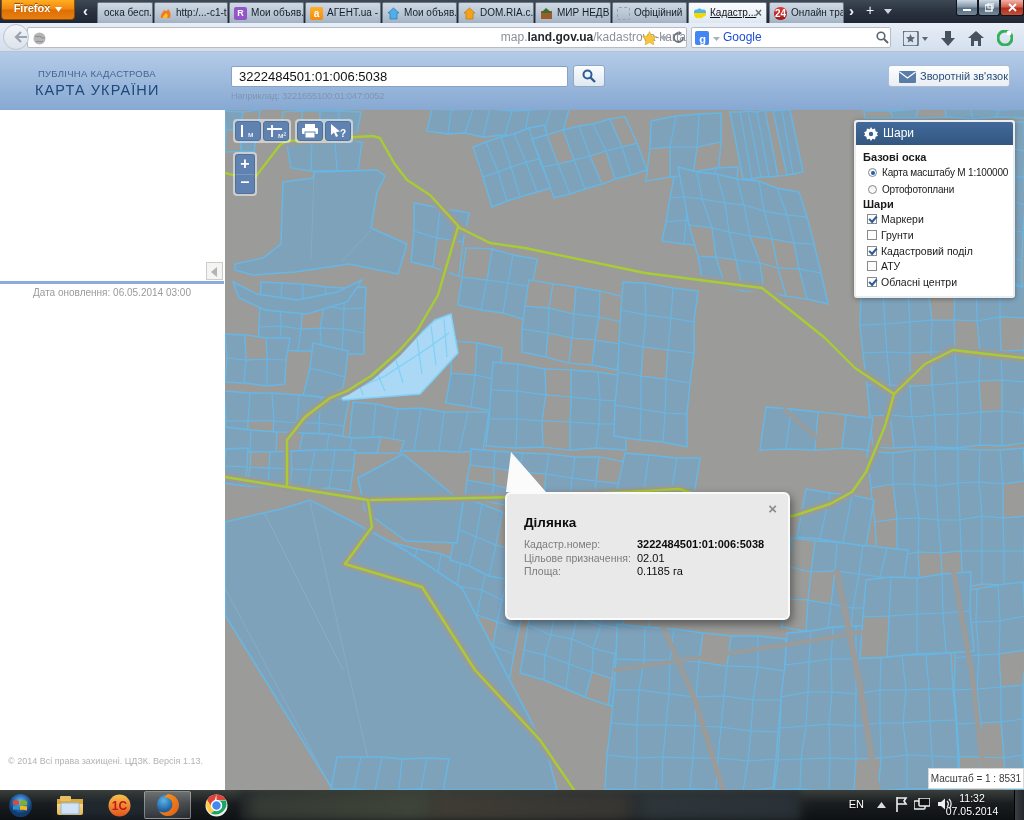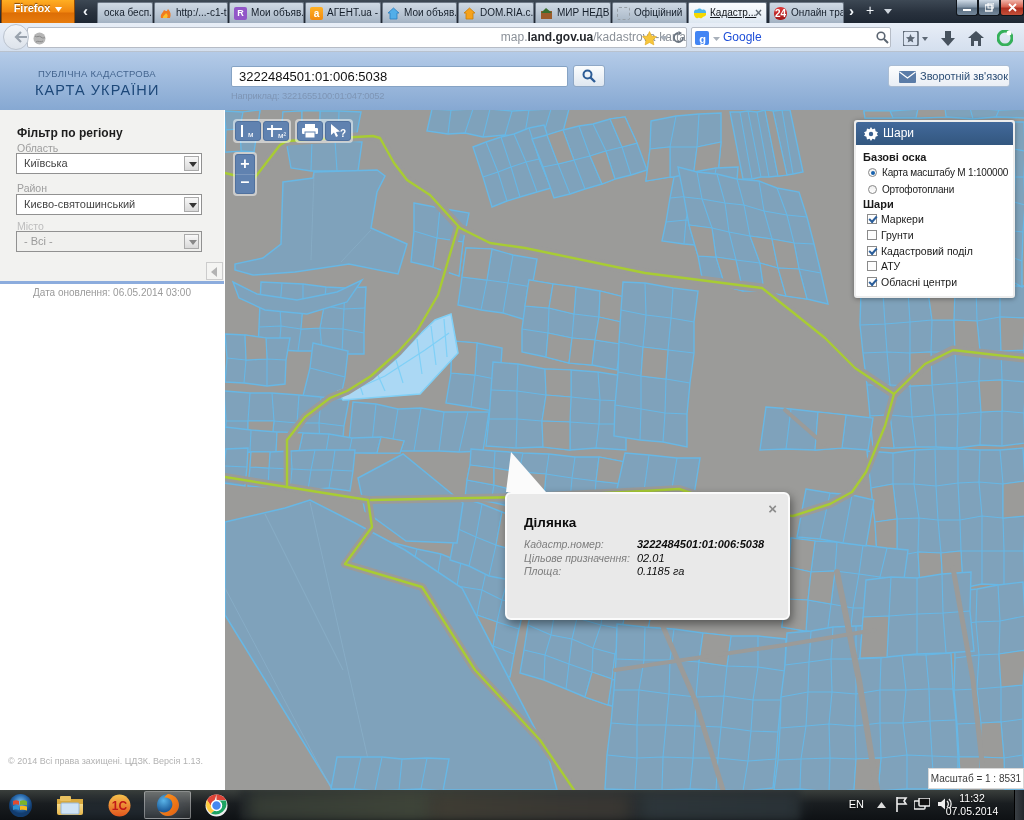--- a/index.html
+++ b/index.html
@@ -1,21 +1,21 @@
 <!DOCTYPE html>
 <html><head>
 <meta charset="utf-8">
 <style>
 * { margin:0; padding:0; box-sizing:border-box; }
 html,body { width:1024px; height:820px; overflow:hidden; font-family:"Liberation Sans", sans-serif; }
 #page { position:relative; width:1024px; height:820px; background:#fff; }
 
 
 #tabbar { position:absolute; left:0; top:0; width:1024px; height:23px; background:linear-gradient(#3d4854,#28313d 55%,#1e2733); }
-#ffbtn { position:absolute; left:1px; top:0; width:74px; height:26px; background:linear-gradient(#ffae22,#f1860f 48%,#dd6e06 52%,#e87f10); border:1px solid #8f4a06; border-top:none; border-radius:0 0 4px 4px; color:#fff; font-weight:bold; font-size:11px; text-align:center; line-height:16px; text-shadow:0 -1px 1px #7a3f05; }
+#ffbtn { position:absolute; left:1px; top:0; width:74px; height:20px; background:linear-gradient(#ffae22,#f1860f 48%,#dd6e06 52%,#e87f10); border:1px solid #8f4a06; border-top:none; border-radius:0 0 4px 4px; color:#fff; font-weight:bold; font-size:11px; text-align:center; line-height:16px; text-shadow:0 -1px 1px #7a3f05; }
 .tab { position:absolute; top:2px; height:21px; background:linear-gradient(#cfd9e4,#aebccb 80%,#a2b1c2); border:1px solid #6e7987; border-bottom:none; border-radius:2px 2px 0 0; font-size:10px; color:#141e2a; line-height:20px; white-space:nowrap; overflow:hidden; padding-left:21px; }
 .tab .fav { position:absolute; left:4px; top:4px; width:13px; height:13px; border-radius:2px; }
 .tab.active { background:linear-gradient(#fafcfe,#edf2f8 55%,#dde7f1); color:#10141a; z-index:5;text-decoration:underline; }
 .tab .cl { position:absolute; right:4px; top:0px; color:#5c656f; font-size:12px; font-weight:bold; line-height:20px; }
 .tsc { position:absolute; color:#f2f6fa; font-size:15px; font-weight:bold; top:2px; }
 .wb { position:absolute; top:0; height:16px; border:1px solid #10151b; border-top:none; border-radius:0 0 3px 3px; background:linear-gradient(#cdd9e5,#8496a8 45%,#5a6d80 55%,#74879a); }
 .wb.cls { background:linear-gradient(#f0b3a8,#d8614f 45%,#b03021 55%,#c2503a); }
 .wb svg { display:block; margin:3px auto 0; }
 
 
@@ -71,21 +71,21 @@
 .radio { position:absolute; left:5px; top:3px; width:9px; height:9px; border-radius:50%; background:linear-gradient(#eee,#fff); border:1px solid #888; }
 .radio.on:after { content:""; position:absolute; left:1.5px; top:1.5px; width:4px; height:4px; border-radius:50%; background:#1862ae; }
 .chk { position:absolute; left:4px; top:2px; width:10px; height:10px; background:#fdfdfd; border:1px solid #8a8a8a; }
 .chk.on:after { content:""; position:absolute; left:1px; top:1px; width:6px; height:3px; border-left:2px solid #2b5e9a; border-bottom:2px solid #2b5e9a; transform:rotate(-48deg); }
 
 
 #popup { position:absolute; left:280px; top:382px; width:285px; height:128px; background:#e9e9e9; border:2px solid #fbfbfb; border-radius:6px; box-shadow:2px 4px 10px rgba(0,0,0,0.45); }
 #popup h4 { position:absolute; left:17px; top:21px; font-size:13.5px; color:#0c0c0c; }
 #popup .cl { position:absolute; right:11px; top:6px; color:#8c8c8c; font-size:15px; font-weight:bold; }
 #popup table { position:absolute; left:17px; top:44px; font-size:11px; border-collapse:collapse; }
-#popup td { padding:0; vertical-align:top; line-height:13.5px;font-style:italic; }
+#popup td { padding:0; vertical-align:top; line-height:13.5px; }
 #popup td.l { color:#7d7d7d; width:113px; white-space:nowrap; font-size:10.5px; }
 #popup td.v { color:#0c0c0c; white-space:nowrap; }
 #ptip { position:absolute; left:279px; top:340px; z-index:3; }
 
 #scalebox { position:absolute; left:703px; top:658px; width:96px; height:21px; background:#fff; border:1px solid #d8d8d8; font-size:10px; color:#3a3a3a; text-align:center; line-height:19px; }
 
 
 #taskbar { position:absolute; left:0; top:790px; width:1024px; height:30px; background:linear-gradient(#3a3f3c,#191d20 45%,#0e1114); overflow:hidden; }
 #taskbar .blur1 { position:absolute; left:240px; top:0; width:560px; height:30px; background:linear-gradient(90deg,#23282a,#3a3e35 30%,#2c3133 60%,#23272a); opacity:0.8; filter:blur(3px); }
 #ffglass { position:absolute; left:144px; top:1px; width:47px; height:28px; background:linear-gradient(rgba(255,255,255,0.28),rgba(255,255,255,0.10)); border:1px solid rgba(255,255,255,0.35); border-radius:2px; }
@@ -207,29 +207,20 @@
           <circle cx="5.5" cy="5.5" r="4" stroke="#2d5d96" stroke-width="2" fill="none"></circle>
           <path d="M8.5,8.5 L13,13" stroke="#2d5d96" stroke-width="2.4"></path>
         </svg></div>
     <div id="fbbtn"><svg width="17" height="12" style="position:absolute; left:10px; top:5px;">
           <rect width="17" height="12" rx="1" fill="#5a7ca8"></rect>
           <path d="M0.5,1 L8.5,7 L16.5,1" stroke="#fff" stroke-width="1.2" fill="none"></path>
         </svg>Зворотній зв'язок</div>
   </div>
 
   <div id="sidebar">
-    <div id="filter">
-      <h3>Фільтр по регіону</h3>
-      <div class="flabel" style="top:32px;">Область</div>
-      <div class="fsel" style="top:43px;">Київська<span class="db"></span></div>
-      <div class="flabel" style="top:72px;">Район</div>
-      <div class="fsel" style="top:84px;">Києво-святошинський<span class="db"></span></div>
-      <div class="flabel" style="top:110px; color:#bdbdbd;">Місто</div>
-      <div class="fsel dis" style="top:121px;">- Всі -<span class="db"></span></div>
-    </div>
     <div id="collapse"></div>
     <div id="blueline"></div>
     <div id="updated">Дата оновлення: 06.05.2014 03:00</div>
     <div id="copyright">© 2014 Всі права захищені. ЦДЗК. Версія 1.13.</div>
   </div>
 
   <div id="map">
     <svg xmlns="http://www.w3.org/2000/svg" width="799" height="680" viewBox="0 0 799 680" style="position:absolute;left:0;top:0;">
 <rect width="799" height="680" fill="#9b9b99"></rect>
 <polygon points="-1,1 18,2 35,0 32,22 29,42 16,41 -0,42 1,20" fill="#7fa2bb" stroke="#67b7e5" stroke-width="1.4"></polygon>

